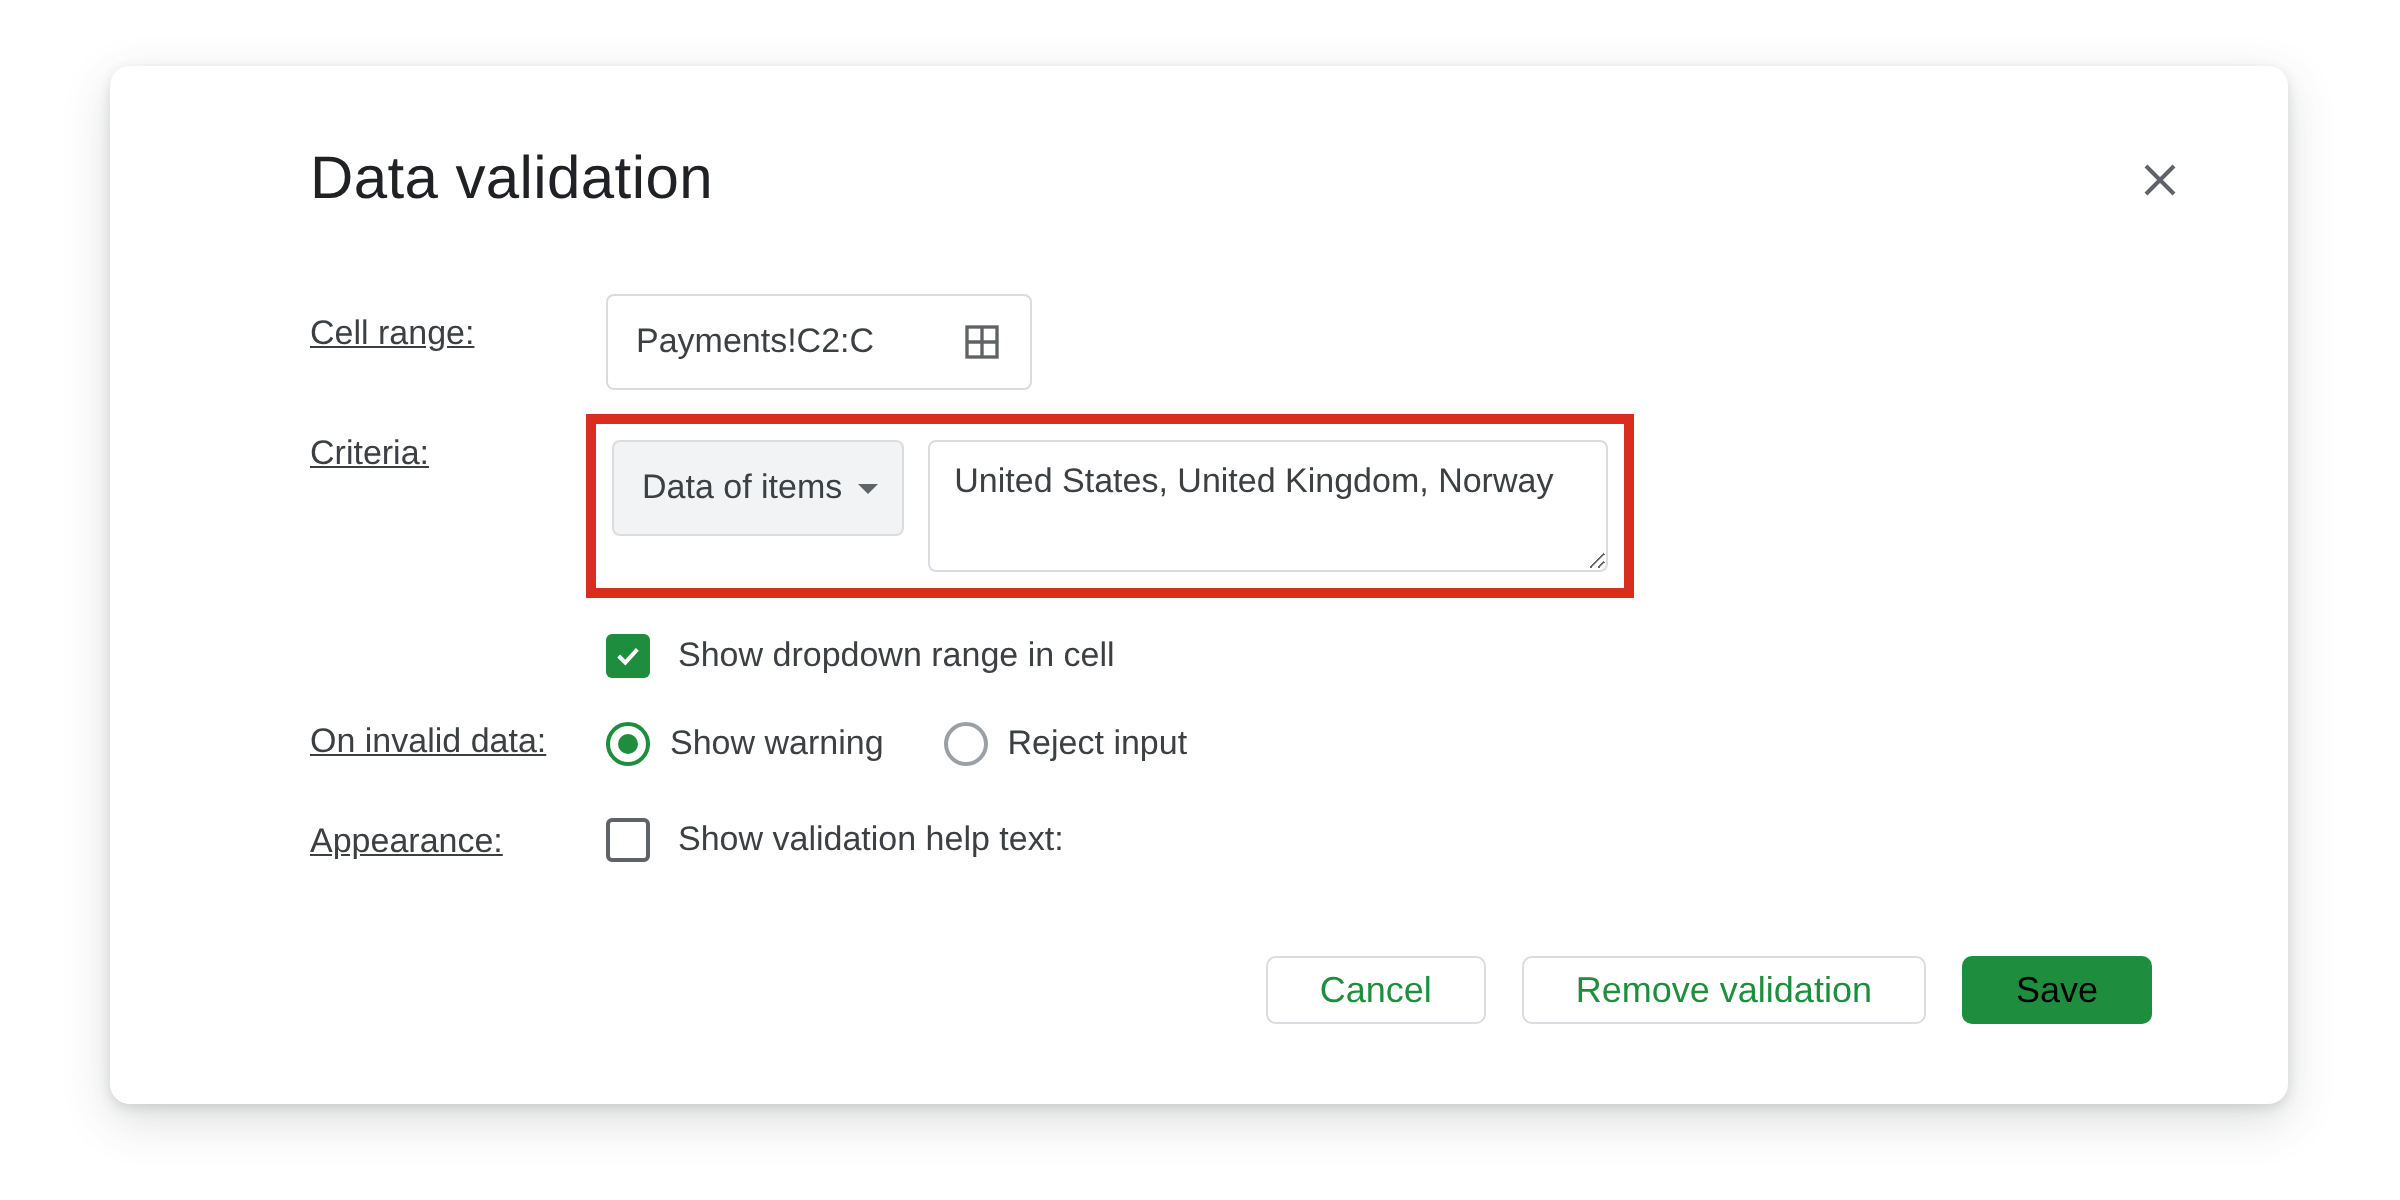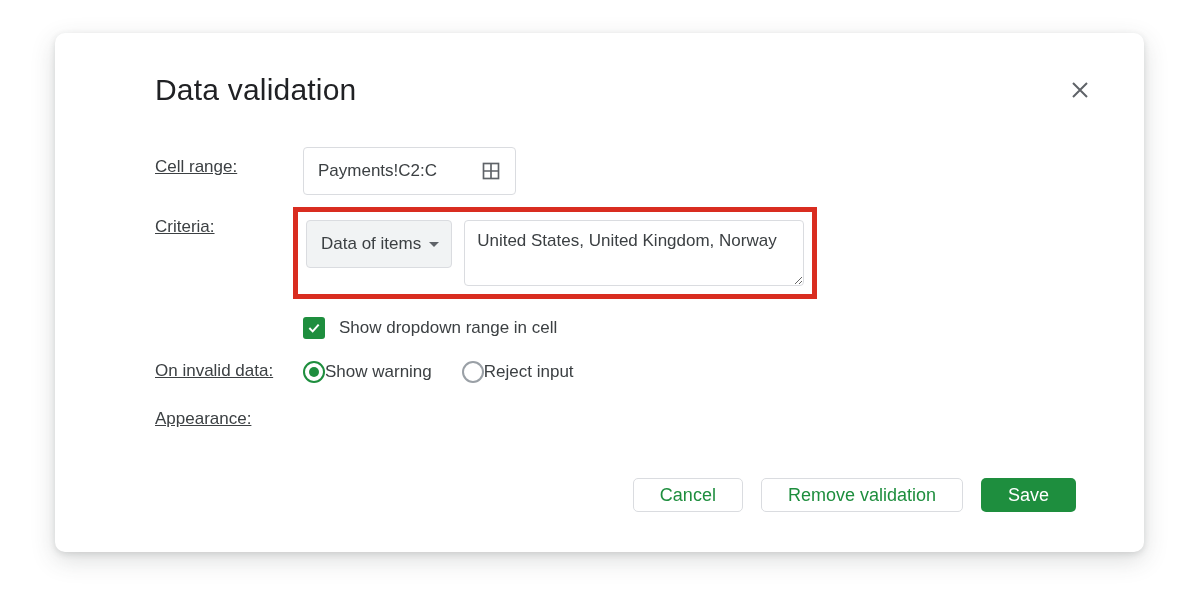--- a/index.html
+++ b/index.html
@@ -117,21 +117,21 @@
     background: #1e8e3e;
   }
   .checkbox.unchecked {
     border: 2px solid #5f6368;
     background: #fff;
   }
   .checkbox svg { width: 16px; height: 16px; color: #fff; }
   .radio-group {
     display: flex; align-items: center; gap: 30px;
   }
-  .radio-item { display: flex; align-items: center; gap: 0; cursor: pointer; }
+  .radio-item { display: flex; align-items: center; gap: 10px; cursor: pointer; }
   .radio {
     width: 22px; height: 22px;
     border-radius: 50%;
     display: inline-flex; align-items: center; justify-content: center;
     flex-shrink: 0;
   }
   .radio.sel {
     border: 2px solid #1e8e3e;
   }
   .radio.sel::after {
@@ -158,21 +158,21 @@
     cursor: pointer;
     border: 1px solid transparent;
   }
   .btn.outline {
     border: 1px solid #dadce0;
     background: #fff;
     color: #1e8e3e;
   }
   .btn.primary {
     background: #1e8e3e;
-    color: #ffffff;
+    color: #000000;
   }
 </style>
 </head>
 <body>
 
 <div class="dialog">
 
   <div class="title-row">
     <div class="title">Data validation</div>
     <div class="close">
@@ -225,20 +225,24 @@
         </div>
         <div class="radio-item">
           <span class="radio unsel"></span>
           <span>Reject input</span>
         </div>
       </div>
     </div>
 
     <div class="row" style="align-items:flex-end">
       <div class="label" style="padding-top:0">Appearance:</div>
+      <div style="display:flex;align-items:center;gap:14px">
+        <div class="checkbox unchecked"></div>
+        <span>Show validation help text:</span>
+      </div>
     </div>
 
   </div>
 
   <div class="buttons">
     <div class="btn outline">Cancel</div>
     <div class="btn outline">Remove validation</div>
     <div class="btn primary">Save</div>
   </div>
 

